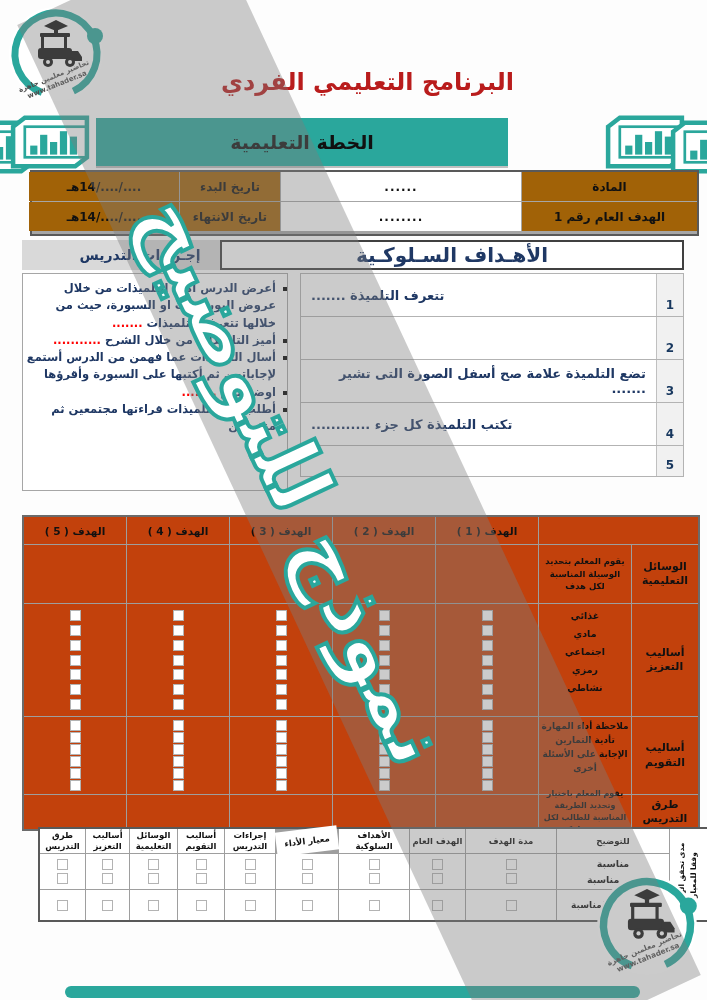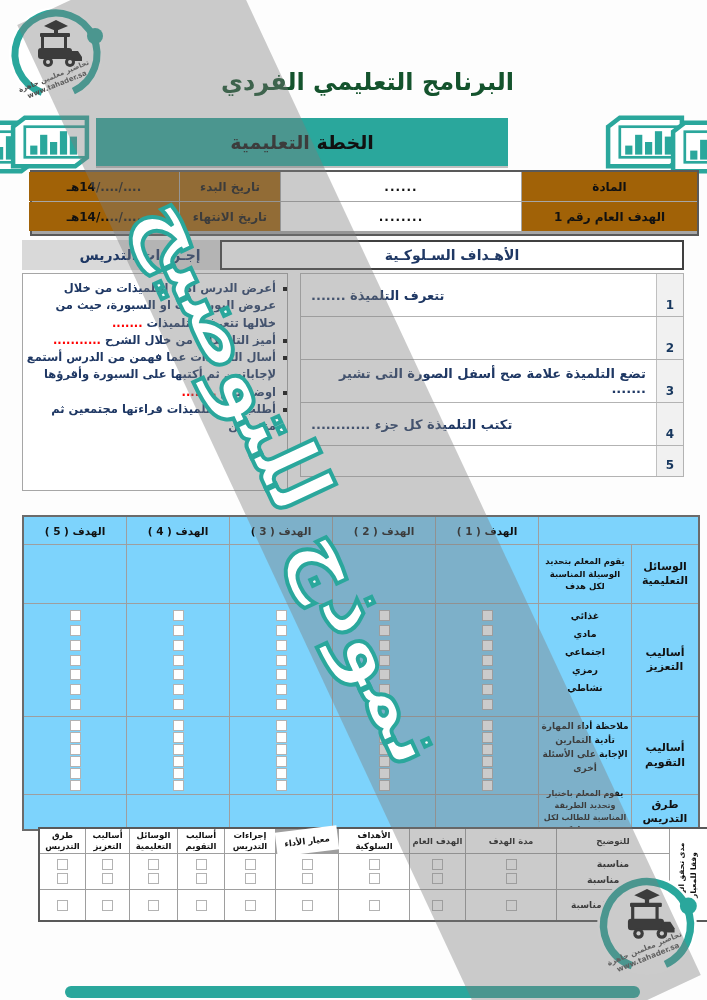--- a/index.html
+++ b/index.html
@@ -6,21 +6,21 @@
   body{font-family:"DejaVu Sans", sans-serif;}
   .page{position:relative;width:707px;height:1000px;background:#fdfdfd;overflow:hidden;direction:rtl;}
 
   
   .logo-circle{position:absolute;}
   .logo-tl{left:6px;top:4px;width:100px;height:100px;}
   .logo-br{left:594px;top:872px;width:106px;height:106px;}
 
   
   .page-title{position:absolute;left:0;right:0;top:68px;text-align:center;
-    font-size:24px;font-weight:bold;color:#14532d;letter-spacing:.5px;padding-left:28px;}
+    font-size:24px;font-weight:bold;color:#b91c1c;letter-spacing:.5px;padding-left:28px;}
   .banner{position:absolute;left:96px;top:118px;width:412px;height:48px;background:#2aa79c;
     display:flex;align-items:center;justify-content:center;font-size:19px;font-weight:bold;color:#111;
     box-shadow:0 2px 0 #bfbfbf;}
   .frame-logo{position:absolute;width:84px;height:54px;}
   .fl-left{left:8px;top:115px;}
   .fl-right{left:603px;top:115px;}
   .fl-left-outer{left:-46px;top:120px;}
   .fl-right-outer{left:668px;top:120px;}
 
   
@@ -32,38 +32,38 @@
   .cell-white{background:#fff;}
   .val-red{color:#ff0000;letter-spacing:1px;}
   .val-blue{color:#0070c0;letter-spacing:1px;}
   .date-val{color:#0070c0;font-size:12px;}
 
   
   .obj-section{position:absolute;left:0;top:240px;width:707px;height:252px;}
   .hdr-proc{position:absolute;left:22px;top:0;width:236px;height:30px;background:#d9d9d9;
     display:flex;align-items:center;justify-content:center;color:#1f3864;font-weight:bold;font-size:14px;}
   .hdr-obj{position:absolute;left:220px;top:0;width:460px;height:26px;background:#fff;border:2px solid #404040;
-    display:flex;align-items:center;justify-content:center;color:#1f3864;font-weight:bold;font-size:14px;}
+    display:flex;align-items:center;justify-content:center;color:#1f3864;font-weight:bold;font-size:20px;}
   .proc-cell{position:absolute;left:22px;top:33px;width:264px;height:204px;border:1px solid #a6a6a6;background:#fff;
     padding:6px 0;color:#1f3864;font-weight:bold;font-size:11.5px;line-height:1.5;text-align:right;}
   .proc-cell ul{margin:0;padding:0;list-style:none;}
   .proc-cell li{position:relative;padding-right:11px;}
   .proc-cell li::before{content:"";position:absolute;right:0;top:7px;width:4px;height:4px;background:#000;}
   .dots-red{color:#ff0000;}
   .obj-row{position:absolute;left:300px;width:384px;height:44px;display:flex;direction:rtl;background:#fff;border:1px solid #b3b3b3;box-sizing:border-box;}
   .obj-num{width:27px;background:#f1f1f1;border-left:1px solid #c0c0c0;display:flex;align-items:flex-end;justify-content:center;
     font-size:12px;font-weight:bold;color:#17375e;padding-bottom:4px;box-sizing:border-box;}
   .obj-text{flex:1;display:flex;align-items:center;justify-content:flex-end;padding:0 10px;
     color:#1f3864;font-weight:bold;font-size:13px;direction:rtl;text-align:right;}
 
   
   .grid-table{position:absolute;left:22px;top:515px;display:grid;direction:rtl;
     grid-template-columns:66px 92px repeat(5,102px);grid-template-rows:27px 58px 112px 77px 34px;
     gap:1px;background:#9e9e9e;border:2px solid #6b6b6b;}
-  .grid-table > div{background:#7dd3fc;}
+  .grid-table > div{background:#c2410c;}
   .g-hdr{background:#d9d9d9;display:flex;align-items:center;justify-content:center;font-size:10.5px;font-weight:bold;color:#111;}
   .g-blank{grid-column:span 2;background:#d9d9d9;}
   .g-label{background:#d9d9d9;display:flex;align-items:center;justify-content:center;text-align:center;
     font-size:11px;font-weight:bold;color:#111;padding:0 3px;line-height:1.3;}
   .g-sub{display:flex;flex-direction:column;align-items:center;justify-content:flex-start;
     font-size:8.5px;font-weight:bold;color:#111;text-align:center;padding:3px 2px;line-height:1.5;}
   .g-sub .sub-item{font-size:9.5px;line-height:1.9;}
   .g-sub .sub-item2{font-size:9px;line-height:1.55;}
   .cb-stack{display:flex;flex-direction:column;align-items:center;justify-content:space-evenly;height:100%;box-sizing:border-box;padding:2px 0;}
   .cb{width:9px;height:9px;border:1px solid #b3b3b3;background:#fff;display:block;}

